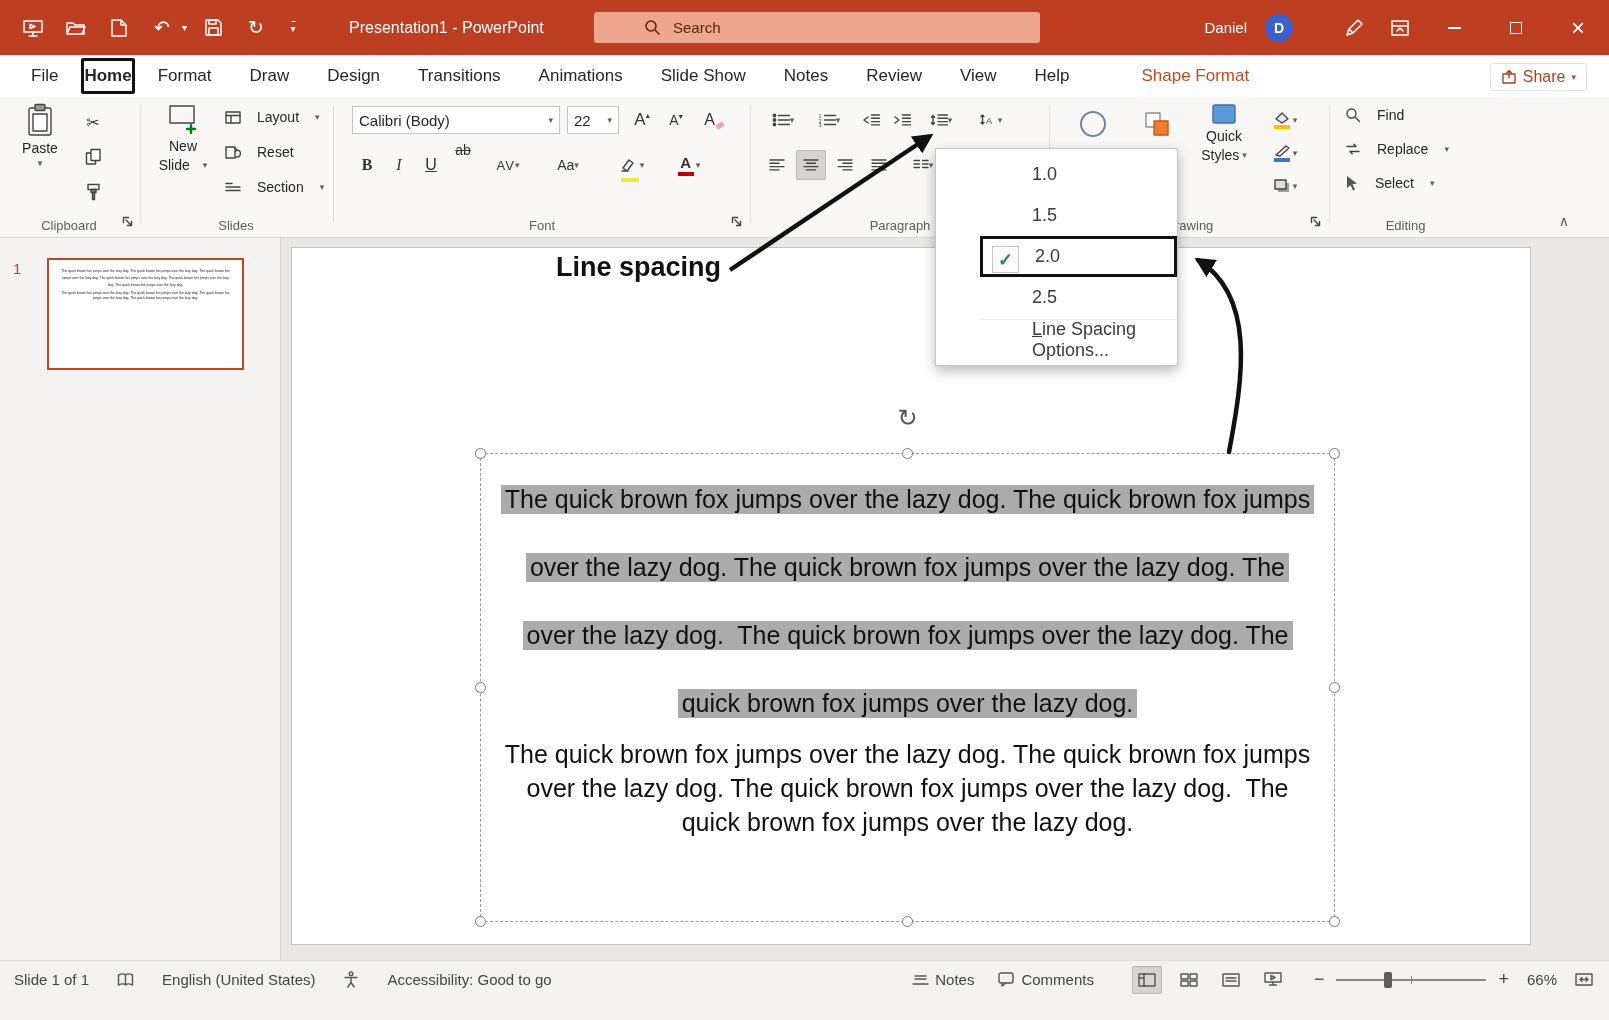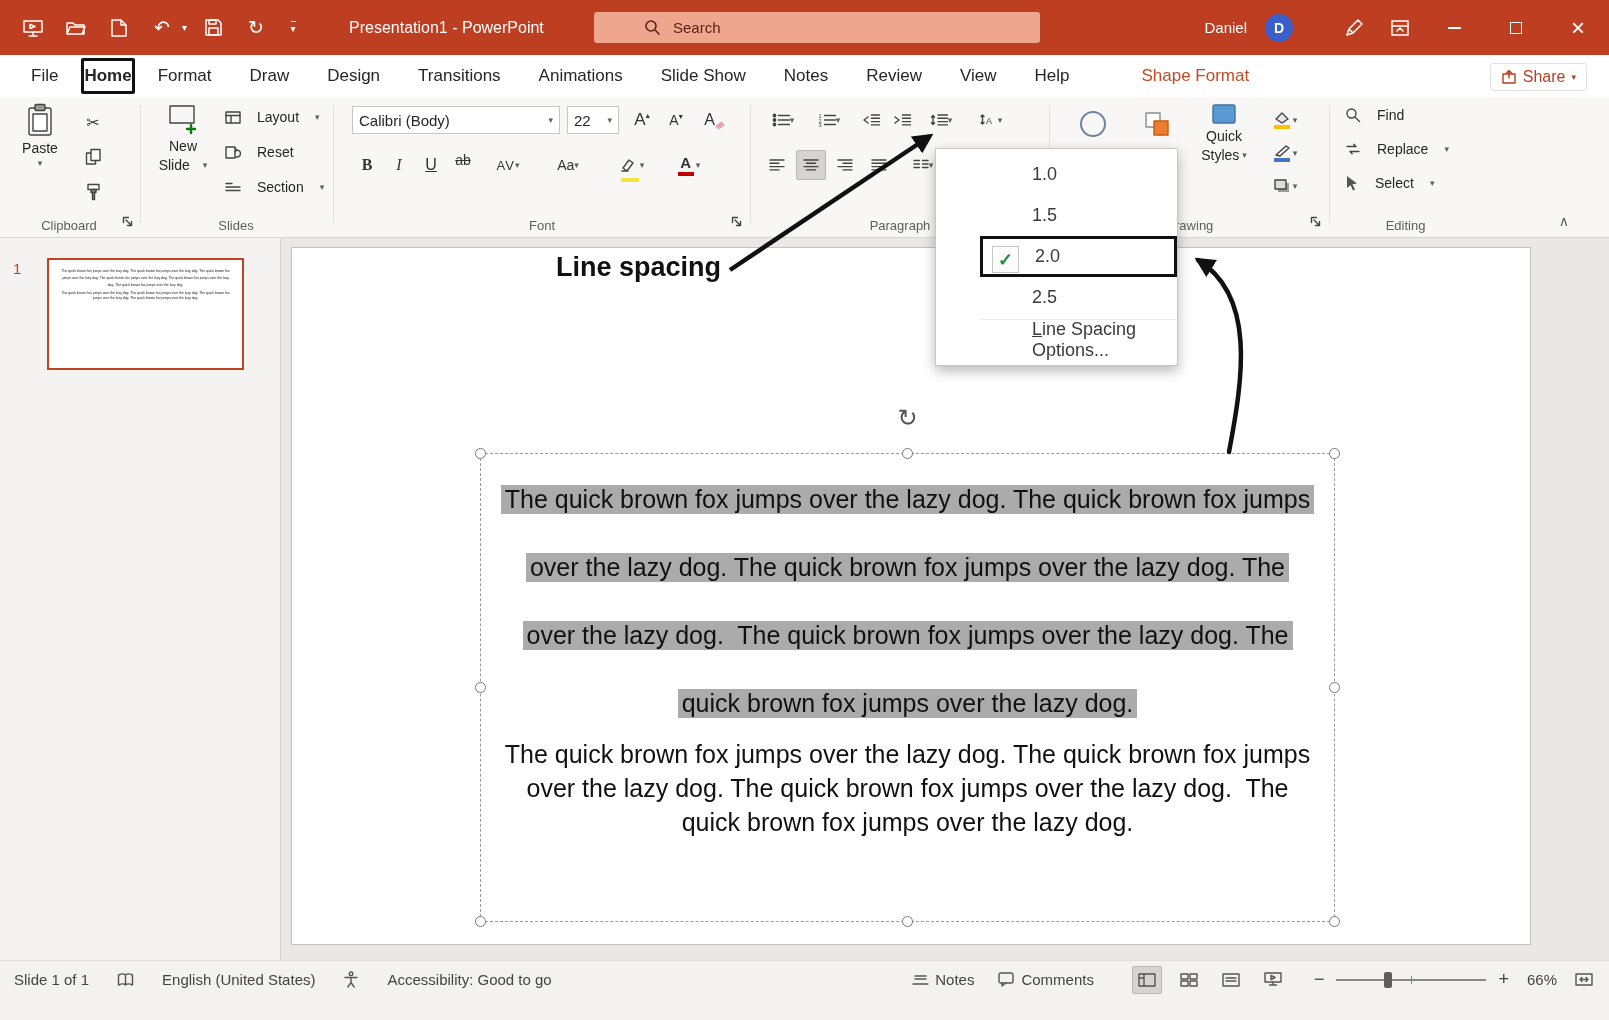--- a/index.html
+++ b/index.html
@@ -291,21 +291,21 @@
         <span style="font-size:14px">A</span>
         <span style="font-size:8px; margin-top:-8px">▾</span>
       </div>
       <div class="fbtn" style="left:362px; top:8px">
         <span style="font-size:16px">A</span>
         <span style="width:8px; height:5px; background:#E8A2B0; transform:rotate(-35deg); margin-left:1px; margin-top:10px"></span>
       </div>
       <div class="fbtn bold-b" style="left:15px; top:53px">B</div>
       <div class="fbtn ital-i" style="left:47px; top:53px">I</div>
       <div class="fbtn und-u" style="left:79px; top:53px">U</div>
-      <div class="fbtn strike" style="left:111px; top:48px">ab</div>
+      <div class="fbtn strike" style="left:111px; top:38px">ab</div>
       <div class="fbtn withc" style="left:150px; top:53px">
         <span style="font-size:13px; letter-spacing:1px">AV</span>
         <span class="chev">▾</span>
       </div>
       <div class="fbtn withc" style="left:210px; top:53px">
         <span style="font-size:14px">Aa</span>
         <span class="chev">▾</span>
       </div>
       <div class="fbtn withc" style="left:272px; top:53px">
         <span class="stack" style="width:24px">

